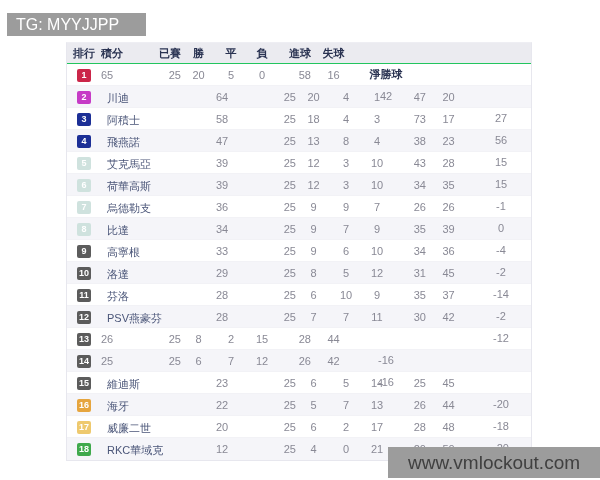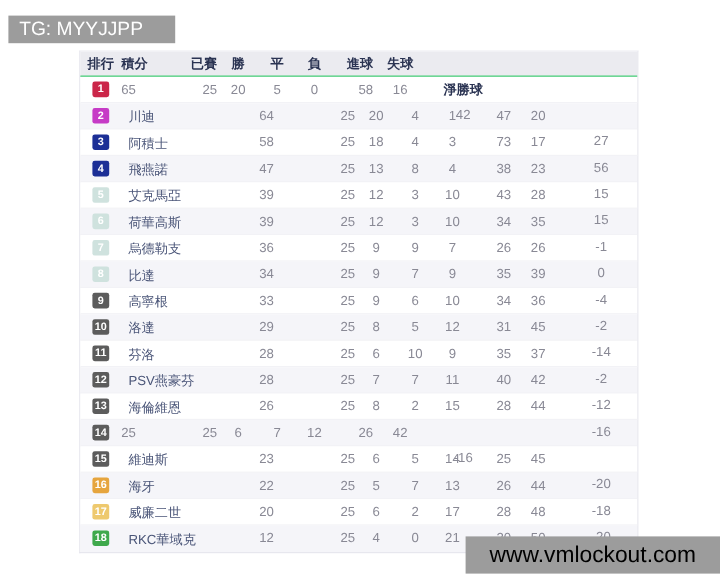--- a/index.html
+++ b/index.html
@@ -9,21 +9,21 @@
     font-family:"Liberation Sans", sans-serif;
   }
   
   .wm-top {
     position:absolute; left:7px; top:13px; width:139px; height:23px;
     background:#9c9c9c; color:#fff; font-size:16px; line-height:23px;
     padding-left:9px; box-sizing:border-box; z-index:20; white-space:nowrap;
   }
   .wm-bottom {
     position:absolute; top:447px; right:0; width:212px; height:31px;
-    background:#9c9c9c; color:#000000; font-size:19px; line-height:31px;
+    background:#9c9c9c; color:#404040; font-size:19px; line-height:31px;
     text-align:center; z-index:20; white-space:nowrap;
   }
   
   .league-table {
     position:absolute; left:66px; top:42px; width:466px;
     border:1px solid #e7e7ee; border-top:1px solid #eeeef3; box-sizing:border-box;
     background:#fff;
   }
   .tr { display:flex; align-items:center; height:22px; box-sizing:border-box; }
   .thead {
@@ -250,30 +250,27 @@
         <span class="badge" style="background: rgb(92, 92, 92);">12</span>
       </div>
       <div class="td c-name">
         <a class="team-link">PSV燕豪芬</a>
       </div>
       <div class="td c-pts num">28</div>
       <div class="td c-played num">25</div>
       <div class="td c-win num">7</div>
       <div class="td c-draw num">7</div>
       <div class="td c-loss num">11</div>
-      <div class="td c-gf num">40</div>
+      <div class="td c-gf num">30</div>
       <div class="td c-ga num">42</div>
       <div class="td c-gd num">-12</div>
     </div>
         <div class="tr">
       <div class="td c-rank">
         <span class="badge" style="background: rgb(92, 92, 92);">13</span>
-      </div>
-      <div class="td c-name">
-        <a class="team-link">海倫維恩</a>
       </div>
       <div class="td c-pts num">26</div>
       <div class="td c-played num">25</div>
       <div class="td c-win num">8</div>
       <div class="td c-draw num">2</div>
       <div class="td c-loss num">15</div>
       <div class="td c-gf num">28</div>
       <div class="td c-ga num">44</div>
       <div class="td c-gd num">-16</div>
     </div>

